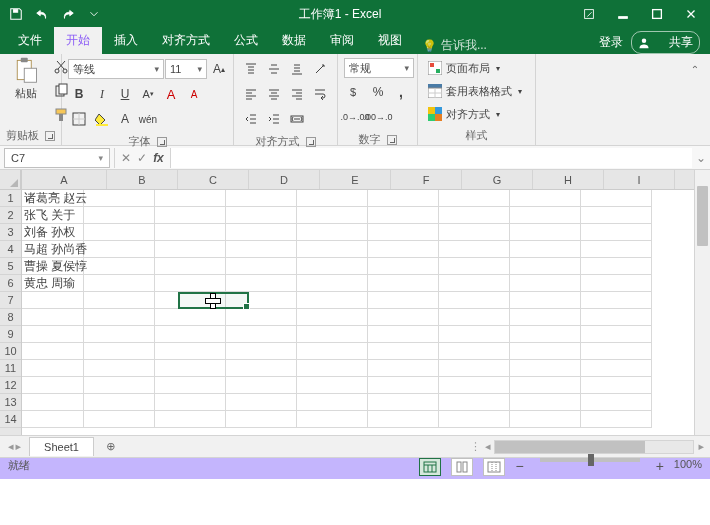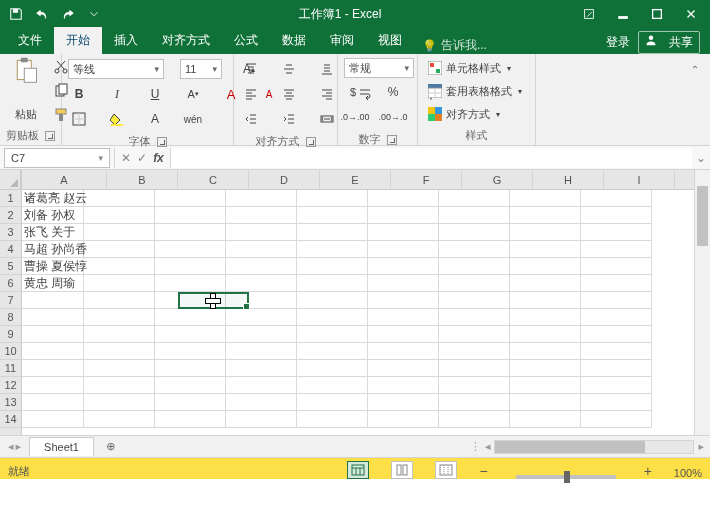--- a/index.html
+++ b/index.html
@@ -6,36 +6,36 @@
 body{width:710px;height:525px;background:#fff;overflow:hidden;font-size:12px;color:#444}
 .titlebar{height:28px;background:#0f7138;display:flex;align-items:center;padding:0 4px;color:#fff}
 .titlebar .qat{display:flex;align-items:center;gap:2px}
 .tb-btn{width:24px;height:24px;display:flex;align-items:center;justify-content:center;cursor:pointer}
 .tb-btn svg{width:14px;height:14px;fill:#fff;stroke:#fff}
 .titlebar .title{flex:1;text-align:center;font-size:12px}
 .titlebar .wincontrols{display:flex;gap:4px}
 .wincontrols .tb-btn{width:30px}
 .tabs{height:26px;background:#0f7138;display:flex;align-items:flex-end;color:#fff;font-size:12px;padding-left:6px}
 .tab{padding:5px 12px;cursor:pointer}
-.tab.active{background:#f1f1f1;color:#0c4a6e}
+.tab.active{background:#f1f1f1;color:#8b5cf6}
 .tabs .spacer{flex:1}
 .tellme{display:flex;align-items:center;gap:4px;opacity:.8;padding:0 8px}
 .loginshare{display:flex;align-items:center;gap:8px;padding-right:10px}
-.share{display:flex;gap:12px;border:1px solid rgba(255,255,255,.6);padding:2px 6px;border-radius:2px}
+.share{display:flex;align-items:center;gap:19px;border:1px solid rgba(255,255,255,.6);padding:2px 6px;border-radius:10px}
 .ribbon{height:92px;background:#f1f1f1;border-bottom:1px solid #d4d4d4;display:flex}
 .group{border-right:1px solid #d4d4d4;display:flex;flex-direction:column;padding:2px 4px 0}
 .group-body{flex:1;display:flex;align-items:flex-start;gap:2px}
 .group-label{text-align:center;font-size:11px;color:#666;padding:2px 0;display:flex;justify-content:center;align-items:center;gap:6px}
 .group-label .dl{width:10px;height:10px;border:1px solid #999;position:relative;cursor:pointer}
 .group-label .dl::after{content:"";position:absolute;right:1px;bottom:1px;width:4px;height:4px;border-right:1px solid #666;border-bottom:1px solid #666}
-.bigbtn{display:flex;flex-direction:column;align-items:center;justify-content:space-between;width:44px;height:66px;cursor:pointer;font-size:11px;gap:2px}
+.bigbtn{display:flex;flex-direction:column;align-items:center;justify-content:flex-start;width:44px;height:66px;cursor:pointer;font-size:11px;gap:2px}
 .bigbtn .ico{width:28px;height:28px}
 .smbtn{width:22px;height:22px;display:flex;align-items:center;justify-content:center;cursor:pointer}
 .col{display:flex;flex-direction:column;gap:1px}
-.row{display:flex;align-items:center;gap:16px}
+.row{display:flex;align-items:center;gap:1px}
 .combo{height:20px;border:1px solid #c0c0c0;background:#fff;display:flex;align-items:center;padding:0 4px;font-size:11px;gap:4px}
 .combo .dd{margin-left:auto;font-size:9px;color:#666}
 .fmtbtn{display:flex;align-items:center;gap:4px;height:20px;padding:0 4px;cursor:pointer;font-size:11px}
 .fmtbtn .swatch{width:14px;height:14px}
 .fbar{height:24px;background:#f7f7f7;border-bottom:1px solid #d4d4d4;display:flex;align-items:center}
 .namebox{width:106px;height:20px;border:1px solid #c0c0c0;background:#fff;margin:0 4px;display:flex;align-items:center;padding:0 6px;font-size:11px}
 .namebox .dd{margin-left:auto;font-size:9px;color:#888}
 .fbtns{display:flex;align-items:center;gap:6px;padding:0 6px;border-left:1px solid #d4d4d4;border-right:1px solid #d4d4d4;height:20px;color:#888}
 .fx{font-style:italic;font-weight:bold;color:#555}
 .formula-input{flex:1;height:20px;border:none;background:#fff;outline:none;padding:0 6px;font-size:11px}
@@ -61,21 +61,21 @@
 .curplus::after{left:0;top:5px;width:14px;height:4px}
 .vscroll{width:16px;background:#f1f1f1;border-left:1px solid #d4d4d4;position:relative}
 .vthumb{position:absolute;left:2px;right:2px;top:16px;height:60px;background:#c1c1c1;border-radius:1px}
 .sheettabs{height:22px;background:#f1f1f1;border-top:1px solid #d4d4d4;display:flex;align-items:center;font-size:11px}
 .navset{display:flex;gap:2px;padding:0 8px;color:#999}
 .stab{padding:3px 14px;background:#fff;border:1px solid #ccc;border-bottom:none;cursor:pointer}
 .addsheet{width:22px;height:22px;display:flex;align-items:center;justify-content:center;cursor:pointer;color:#666;border:1px solid transparent;border-radius:50%;margin-left:6px}
 .hscroll{flex:1;display:flex;align-items:center;justify-content:flex-end;padding:0 6px;gap:4px}
 .htrack{width:200px;height:14px;background:#e8e8e8;border:1px solid #d4d4d4;position:relative}
 .hthumb{position:absolute;left:0;top:0;bottom:0;width:150px;background:#c1c1c1}
-.status{height:22px;background:#fde047;border-top:1px solid #d4d4d4;display:flex;align-items:flex-end;padding:0 8px;font-size:11px;color:#555;gap:22px}
+.status{height:22px;background:#c4b5fd;border-top:1px solid #d4d4d4;display:flex;align-items:flex-start;padding:0 8px;font-size:11px;color:#555;gap:10px}
 .status .flex{flex:1}
 .viewbtn{width:22px;height:18px;border:1px solid #c0c0c0;display:flex;align-items:center;justify-content:center;cursor:pointer;background:#fff}
 .viewbtn.active{background:#d7e8dd;border-color:#217346}
 .zoomslider{width:100px;height:4px;background:#c0c0c0;position:relative;margin:0 6px}
 .zoomslider .zh{position:absolute;left:48px;top:-4px;width:6px;height:12px;background:#666}
 svg{display:block}
 </style>
 </head>
 <body>
 
@@ -344,21 +344,21 @@
   </div>
 
   <div class="group" style="width:118px">
     <div class="group-body col" style="gap:3px;padding:2px">
       <div class="fmtbtn">
           <svg class="swatch" viewBox="0 0 14 14">
             <rect width="14" height="14" fill="#fff" stroke="#888"></rect>
             <rect x="2" y="2" width="4" height="4" fill="#e74c3c"></rect>
             <rect x="8" y="8" width="4" height="4" fill="#27ae60"></rect>
           </svg>
-          <span>单元格样式</span>
+          <span>页面布局</span>
           <span style="font-size:8px;margin-left:2px">▾</span>
         </div>
       <div class="fmtbtn">
           <svg class="swatch" viewBox="0 0 14 14">
             <rect width="14" height="4" fill="#4a7ba6"></rect>
             <rect y="4" width="14" height="10" fill="#fff" stroke="#888"></rect>
             <path d="M0 9h14M7 4v10" stroke="#ccc"></path>
           </svg>
           <span>套用表格格式</span>
           <span style="font-size:8px;margin-left:2px">▾</span>
@@ -440,32 +440,32 @@
           <div class="cell"></div>
           <div class="cell"></div>
           <div class="cell"></div>
           <div class="cell"></div>
           <div class="cell"></div>
           <div class="cell"></div>
           <div class="cell"></div>
           <div class="cell"></div>
         </div>
         <div class="crow">
+          <div class="cell">张飞 关于</div>
+          <div class="cell"></div>
+          <div class="cell"></div>
+          <div class="cell"></div>
+          <div class="cell"></div>
+          <div class="cell"></div>
+          <div class="cell"></div>
+          <div class="cell"></div>
+          <div class="cell"></div>
+        </div>
+        <div class="crow">
           <div class="cell">刘备 孙权</div>
-          <div class="cell"></div>
-          <div class="cell"></div>
-          <div class="cell"></div>
-          <div class="cell"></div>
-          <div class="cell"></div>
-          <div class="cell"></div>
-          <div class="cell"></div>
-          <div class="cell"></div>
-        </div>
-        <div class="crow">
-          <div class="cell">张飞 关于</div>
           <div class="cell"></div>
           <div class="cell"></div>
           <div class="cell"></div>
           <div class="cell"></div>
           <div class="cell"></div>
           <div class="cell"></div>
           <div class="cell"></div>
           <div class="cell"></div>
         </div>
         <div class="crow">

